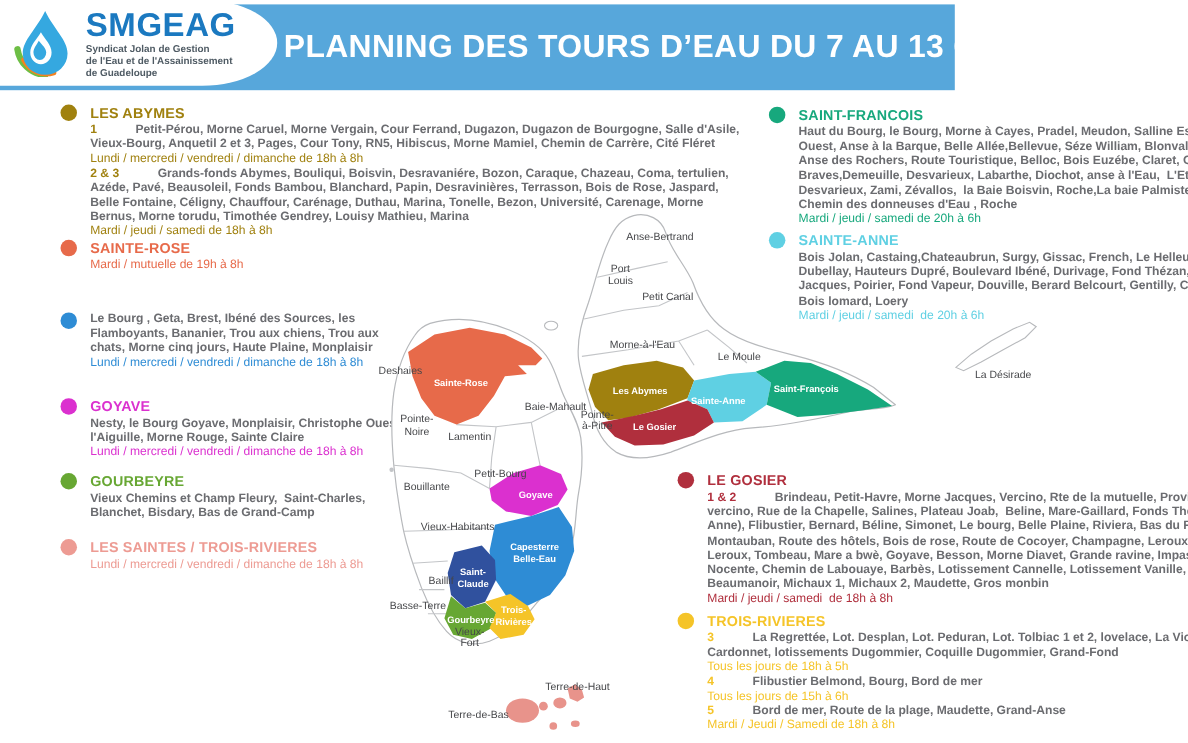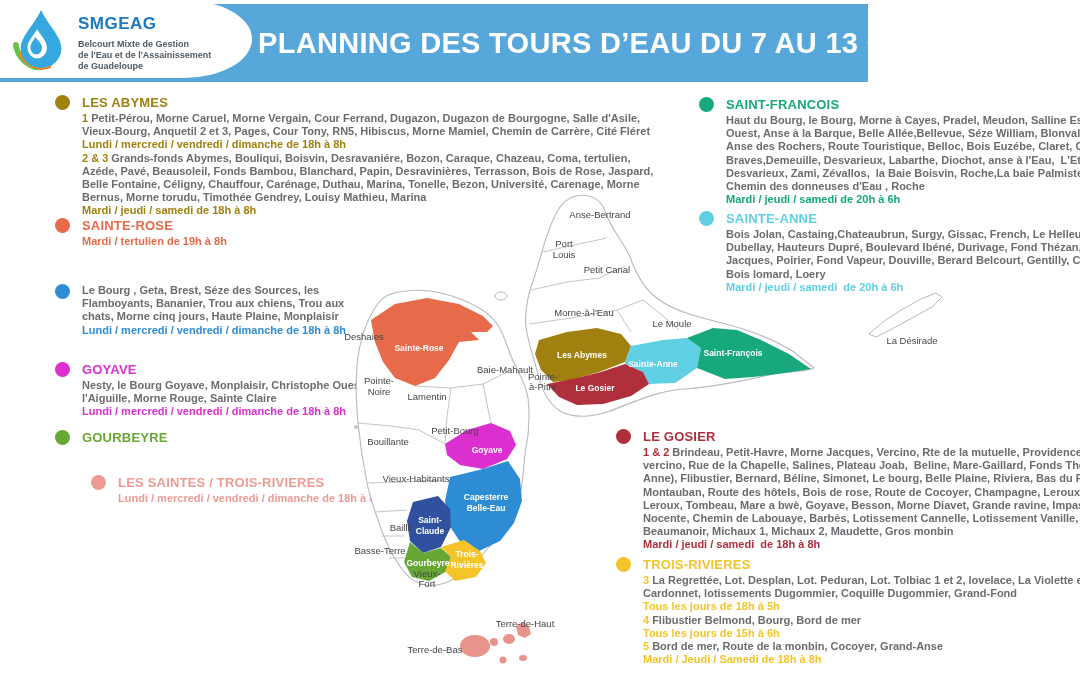--- a/index.html
+++ b/index.html
@@ -4,33 +4,33 @@
 <style>
   html,body{margin:0;padding:0;}
   body{width:1080px;height:675px;position:relative;overflow:hidden;background:#ffffff;
        font-family:"Liberation Sans",sans-serif;}
   
   .header-band{position:absolute;left:0;top:4px;width:868px;height:78px;background:var(--c);}
   .logo-panel{position:absolute;left:0;top:0;width:252px;height:78px;background:#ffffff;
               border-top-right-radius:70px 40px;border-bottom-right-radius:70px 40px;}
   .logo-drop{position:absolute;left:12px;top:8px;width:62px;height:62px;}
   .logo-text{position:absolute;left:78px;top:11px;}
-  .logo-acronym{font-size:17px;font-weight:700;color:#1B79C0;letter-spacing:.5px;line-height:26px;}
+  .logo-acronym{font-size:30px;font-weight:700;color:#1B79C0;letter-spacing:.5px;line-height:26px;}
   .logo-tagline{font-size:9px;line-height:11px;color:#4E5A63;font-weight:600;margin-top:2px;white-space:pre;}
   .page-title{position:absolute;left:258px;top:0;height:78px;display:flex;align-items:center;
               font-size:29px;font-weight:700;color:#ffffff;letter-spacing:.3px;white-space:nowrap;}
   
   .section{position:absolute;font-size:11px;line-height:13.2px;color:#6B6C70;font-weight:600;}
   .section h2{font-size:13px;line-height:15px;font-weight:700;color:var(--c);margin:0 0 2px 0;letter-spacing:.2px;}
   .bullet{position:absolute;left:-27px;top:0;width:15px;height:15px;border-radius:50%;background:var(--c);}
   .section p{margin:0;}
   .villages{white-space:pre;}
-  .vtext{white-space:pre;}
+  .vtext{white-space:pre;margin-left:32px;}
   .gnum{font-weight:700;color:var(--c);margin-right:3px;}
-  .schedule{font-weight:700;color:var(--c);white-space:pre;}
+  .schedule{font-weight:400;color:var(--c);white-space:pre;}
   
   .map{position:absolute;left:333px;top:190px;width:630px;height:485px;}
   .coast{fill:#ffffff;stroke:#B7B9BC;stroke-width:1.1;stroke-linejoin:round;}
   .border-line{fill:none;stroke:#C3C5C8;stroke-width:1;}
   .region{fill:var(--c);stroke:none;}
   .islet{fill:#ffffff;stroke:#B7B9BC;stroke-width:1;}
   .commune-label{font-family:"Liberation Sans",sans-serif;font-size:9.5px;fill:#454649;font-weight:400;}
   .region-label{font-family:"Liberation Sans",sans-serif;font-size:8.5px;fill:#ffffff;font-weight:700;}
 </style>
 </head>
@@ -42,21 +42,21 @@
 <div class="logo-panel">
   <svg class="logo-drop" viewBox="0 0 64 64">
     <path d="M4,38 a28,28 0 0 0 26,24" stroke="#6DBE45" stroke-width="6" fill="none" stroke-linecap="round"></path>
     <path d="M10,48 a24,24 0 0 0 28,12" stroke="#F58220" stroke-width="5" fill="none" stroke-linecap="round"></path>
     <path d="M30,2 C22,19 9,29 9,42 a21,20 0 0 0 42,0 C51,29 38,19 30,2 Z" fill="#35A8E0"></path>
     <path d="M26,22 C22,29 16,34 16,41 a10,11 0 0 0 20,0 C36,34 30,29 26,22 Z" fill="#ffffff"></path>
     <path d="M24,30 C22,34 19,37 19,41 a6,7 0 0 0 12,0 C31,37 27,34 24,30 Z" fill="#35A8E0"></path>
   </svg>
   <div class="logo-text">
     <div class="logo-acronym">SMGEAG</div>
-    <div class="logo-tagline">Belcourt Mixte de Gestion
+    <div class="logo-tagline">Syndicat Jolan de Gestion
 de l'Eau et de l'Assainissement
 de Guadeloupe</div>
   </div>
 </div>
 
 <div class="section" style="left: 82px; top: 95px; width: 620px; --c: #A0810F;">
   <span class="bullet"></span>
   <h2>LES ABYMES</h2>
   <p class="villages"><span class="gnum">1</span><span class="vtext">Petit-Pérou, Morne Caruel, Morne Vergain, Cour Ferrand, Dugazon, Dugazon de Bourgogne, Salle d'Asile,
 Vieux-Bourg, Anquetil 2 et 3, Pages, Cour Tony, RN5, Hibiscus, Morne Mamiel, Chemin de Carrère, Cité Fléret</span></p>
@@ -64,45 +64,47 @@
   <p class="villages"><span class="gnum">2 &amp; 3</span><span class="vtext">Grands-fonds Abymes, Bouliqui, Boisvin, Desravaniére, Bozon, Caraque, Chazeau, Coma, tertulien,
 Azéde, Pavé, Beausoleil, Fonds Bambou, Blanchard, Papin, Desravinières, Terrasson, Bois de Rose, Jaspard,
 Belle Fontaine, Céligny, Chauffour, Carénage, Duthau, Marina, Tonelle, Bezon, Université, Carenage, Morne
 Bernus, Morne torudu, Timothée Gendrey, Louisy Mathieu, Marina</span></p>
   <p class="schedule">Mardi / jeudi / samedi de 18h à 8h</p>
 </div>
 
 <div class="section" style="left: 82px; top: 218px; width: 300px; --c: #E76A4A;">
   <span class="bullet"></span>
   <h2>SAINTE-ROSE</h2>
-  <p class="schedule">Mardi / tertulien de 19h à 8h</p>
+  <p class="schedule">Mardi / mutuelle de 19h à 8h</p>
 </div>
 
 <div class="section" style="left: 82px; top: 284px; width: 320px; --c: #2E8CD5;">
   <span class="bullet"></span>
-  <p class="villages">Le Bourg , Geta, Brest, Séze des Sources, les
+  <p class="villages">Le Bourg , Geta, Brest, Ibéné des Sources, les
 Flamboyants, Bananier, Trou aux chiens, Trou aux
 chats, Morne cinq jours, Haute Plaine, Monplaisir</p>
   <p class="schedule">Lundi / mercredi / vendredi / dimanche de 18h à 8h</p>
 </div>
 
 <div class="section" style="left: 82px; top: 362px; width: 350px; --c: #DB30CF;">
   <span class="bullet"></span>
   <h2>GOYAVE</h2>
   <p class="villages">Nesty, le Bourg Goyave, Monplaisir, Christophe Ouest,
 l'Aiguille, Morne Rouge, Sainte Claire</p>
   <p class="schedule">Lundi / mercredi / vendredi / dimanche de 18h à 8h</p>
 </div>
 
 <div class="section" style="left: 82px; top: 430px; width: 320px; --c: #67A733;">
   <span class="bullet"></span>
   <h2>GOURBEYRE</h2>
-</div>
-
-<div class="section" style="left: 82px; top: 475px; width: 340px; margin-left: 36px; --c: #ED9B93;">
+  <p class="villages">Vieux Chemins et Champ Fleury,  Saint-Charles,
+Blanchet, Bisdary, Bas de Grand-Camp</p>
+</div>
+
+<div class="section" style="left: 82px; top: 490px; width: 340px; --c: #ED9B93;">
   <span class="bullet"></span>
   <h2>LES SAINTES / TROIS-RIVIERES</h2>
   <p class="schedule">Lundi / mercredi / vendredi / dimanche de 18h à 8h</p>
 </div>
 
 <div class="section" style="left: 726px; top: 97px; width: 420px; --c: #17A87D;">
   <span class="bullet"></span>
   <h2>SAINT-FRANCOIS</h2>
   <p class="villages">Haut du Bourg, le Bourg, Morne à Cayes, Pradel, Meudon, Salline Est, Saline
 Ouest, Anse à la Barque, Belle Allée,Bellevue, Séze William, Blonval, Souquette
@@ -137,21 +139,21 @@
 </div>
 
 <div class="section" style="left: 643px; top: 557px; width: 460px; --c: #F5C428;">
   <span class="bullet"></span>
   <h2>TROIS-RIVIERES</h2>
   <p class="villages"><span class="gnum">3</span><span class="vtext">La Regrettée, Lot. Desplan, Lot. Peduran, Lot. Tolbiac 1 et 2, lovelace, La Violette et de
 Cardonnet, lotissements Dugommier, Coquille Dugommier, Grand-Fond</span></p>
   <p class="schedule">Tous les jours de 18h à 5h</p>
   <p class="villages"><span class="gnum">4</span><span class="vtext">Flibustier Belmond, Bourg, Bord de mer</span></p>
   <p class="schedule">Tous les jours de 15h à 6h</p>
-  <p class="villages"><span class="gnum">5</span><span class="vtext">Bord de mer, Route de la monbin, Cocoyer, Grand-Anse</span></p>
+  <p class="villages"><span class="gnum">5</span><span class="vtext">Bord de mer, Route de la plage, Maudette, Grand-Anse</span></p>
   <p class="schedule">Mardi / Jeudi / Samedi de 18h à 8h</p>
 </div>
 
 <svg class="map" viewBox="0 0 630 485">
 
   <path class="coast" d="M58,104 C82,97 108,101 130,110 C147,117 159,125 166,137 C173,149 175,161 181,173 C187,185 193,195 195,208 C197,224 196,242 193,258 C190,274 191,292 186,309 C181,327 169,344 155,358 C144,372 128,387 112,393 C98,398 83,395 73,384 C63,373 56,359 50,344 C44,328 38,311 34,293 C30,273 27,253 25,233 C23,211 22,189 25,167 C28,147 34,129 44,115 C48,109 52,106 58,104 Z"></path>
 
   <path class="coast" d="M243,6 C256,3 268,9 272,21 C277,38 290,51 297,67 C303,84 311,99 325,109 C341,121 365,127 389,133 C413,139 440,149 461,162 L481,178 C470,183 452,181 436,185 C410,191 381,197 351,199 C323,201 299,213 277,221 C259,227 241,229 227,221 C215,213 208,198 205,184 C201,168 195,153 193,137 C191,119 196,101 202,85 C208,67 212,47 220,30 C226,16 232,9 243,6 Z"></path>
 
   <path class="islet" d="M536,144 L550,132 L568,120 L588,109 L603,103 L609,107 L599,117 L579,128 L559,139 L543,147 Z"></path>

